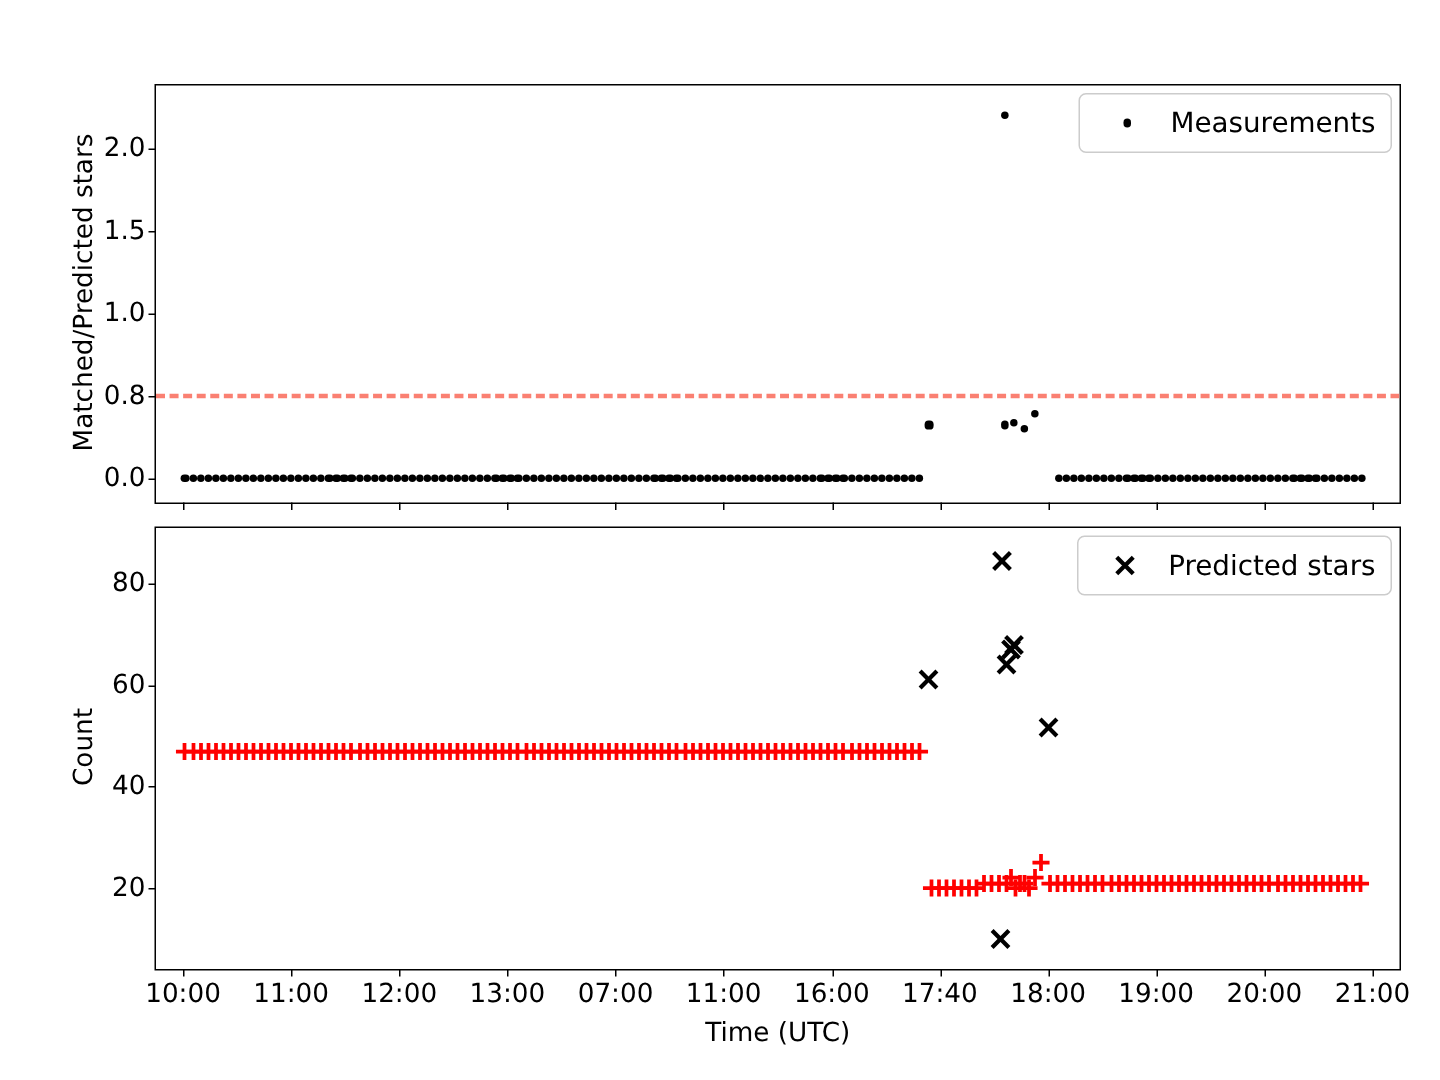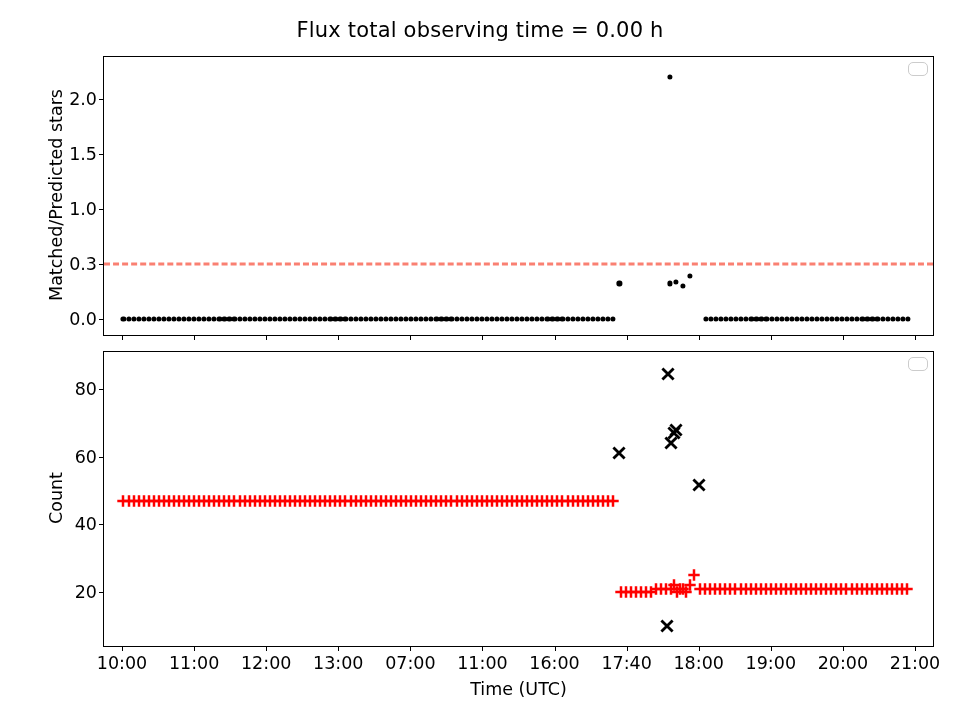--- a/index.html
+++ b/index.html
@@ -176,21 +176,20 @@
     width: 42px;
     height: 0;
     border-top: 3px dashed;
   }
 </style>
 </head>
 <body>
 
 <div id="figure">
 
-  <div id="chart-title">Flux total observing time = 0.00 h</div>
 
   <div class="axes" id="axes-top">
     <div class="plotclip" id="plot-top">
         <div class="mk mk-dot" style="left: 19.4635px; top: 261.518px; background: rgb(0, 0, 0);"></div>
         <div class="mk mk-dot" style="left: 24.5096px; top: 261.518px; background: rgb(0, 0, 0);"></div>
         <div class="mk mk-dot" style="left: 29.5557px; top: 261.518px; background: rgb(0, 0, 0);"></div>
         <div class="mk mk-dot" style="left: 34.6017px; top: 261.518px; background: rgb(0, 0, 0);"></div>
         <div class="mk mk-dot" style="left: 39.6478px; top: 261.518px; background: rgb(0, 0, 0);"></div>
         <div class="mk mk-dot" style="left: 44.6939px; top: 261.518px; background: rgb(0, 0, 0);"></div>
         <div class="mk mk-dot" style="left: 49.74px; top: 261.518px; background: rgb(0, 0, 0);"></div>
@@ -329,25 +328,31 @@
         <div class="mk mk-dot" style="left: 778.539px; top: 261.518px; background: rgb(0, 0, 0);"></div>
         <div class="mk mk-dot" style="left: 783.585px; top: 261.518px; background: rgb(0, 0, 0);"></div>
         <div class="mk mk-dot" style="left: 788.631px; top: 261.518px; background: rgb(0, 0, 0);"></div>
         <div class="mk mk-dot" style="left: 793.677px; top: 261.518px; background: rgb(0, 0, 0);"></div>
         <div class="mk mk-dot" style="left: 798.723px; top: 261.518px; background: rgb(0, 0, 0);"></div>
         <div class="mk mk-dot" style="left: 803.77px; top: 261.518px; background: rgb(0, 0, 0);"></div>
         <div class="threshold" style="top: 206.577px; border-top-color: rgb(250, 128, 114);"></div>
       </div>
     <div class="ylabel" id="ylabel-top">Matched/Predicted stars</div>
     <div class="legend" id="legend-top">
+      <div class="legend-row">
+        <span class="legend-key">
+            <span class="key-dot"></span>
+          </span>
+        <span class="legend-text">Measurements</span>
+      </div>
     </div>
   <div class="tick-y" style="top: 261.518px;"></div>
       <div class="ticklabel-y" style="top: 261.518px;">0.0</div>
       <div class="tick-y" style="top: 206.577px;"></div>
-      <div class="ticklabel-y" style="top: 206.577px;">0.3</div>
+      <div class="ticklabel-y" style="top: 206.577px;">0.8</div>
       <div class="tick-y" style="top: 151.636px;"></div>
       <div class="ticklabel-y" style="top: 151.636px;">1.0</div>
       <div class="tick-y" style="top: 96.6957px;"></div>
       <div class="ticklabel-y" style="top: 96.6957px;">1.5</div>
       <div class="tick-y" style="top: 41.7549px;"></div>
       <div class="ticklabel-y" style="top: 41.7549px;">2.0</div>
       <div class="tick-x" style="left: 18.0217px;"></div>
       <div class="tick-x" style="left: 90.1087px;"></div>
       <div class="tick-x" style="left: 162.196px;"></div>
       <div class="tick-x" style="left: 234.283px;"></div>
@@ -854,20 +859,28 @@
           </svg></div>
         <div class="mk mk-ex" style="left: 564.441px; top: 21.9655px;"><svg width="16" height="16" viewBox="0 0 16 16">
             <path d="M2.4 2.4 L13.6 13.6 M13.6 2.4 L2.4 13.6" stroke="#000000" stroke-width="2.8" fill="none"></path>
           </svg></div>
         <div class="mk mk-ex" style="left: 594.717px; top: 133.483px;"><svg width="16" height="16" viewBox="0 0 16 16">
             <path d="M2.4 2.4 L13.6 13.6 M13.6 2.4 L2.4 13.6" stroke="#000000" stroke-width="2.8" fill="none"></path>
           </svg></div>
       </div>
     <div class="ylabel" id="ylabel-bottom">Count</div>
     <div class="legend" id="legend-bottom">
+      <div class="legend-row">
+        <span class="legend-key">
+          <svg width="20" height="20" viewBox="0 0 20 20" aria-hidden="true">
+            <path d="M4.5 4.5 L15.5 15.5 M15.5 4.5 L4.5 15.5" stroke="#000000" stroke-width="2.8" fill="none"></path>
+          </svg>
+        </span>
+        <span class="legend-text">Predicted stars</span>
+      </div>
     </div>
   <div class="tick-y" style="top: 239.931px;"></div>
       <div class="ticklabel-y" style="top: 239.931px;">20</div>
       <div class="tick-y" style="top: 172.345px;"></div>
       <div class="ticklabel-y" style="top: 172.345px;">40</div>
       <div class="tick-y" style="top: 104.759px;"></div>
       <div class="ticklabel-y" style="top: 104.759px;">60</div>
       <div class="tick-y" style="top: 37.1724px;"></div>
       <div class="ticklabel-y" style="top: 37.1724px;">80</div>
       <div class="tick-x" style="left: 18.0217px;"></div>

